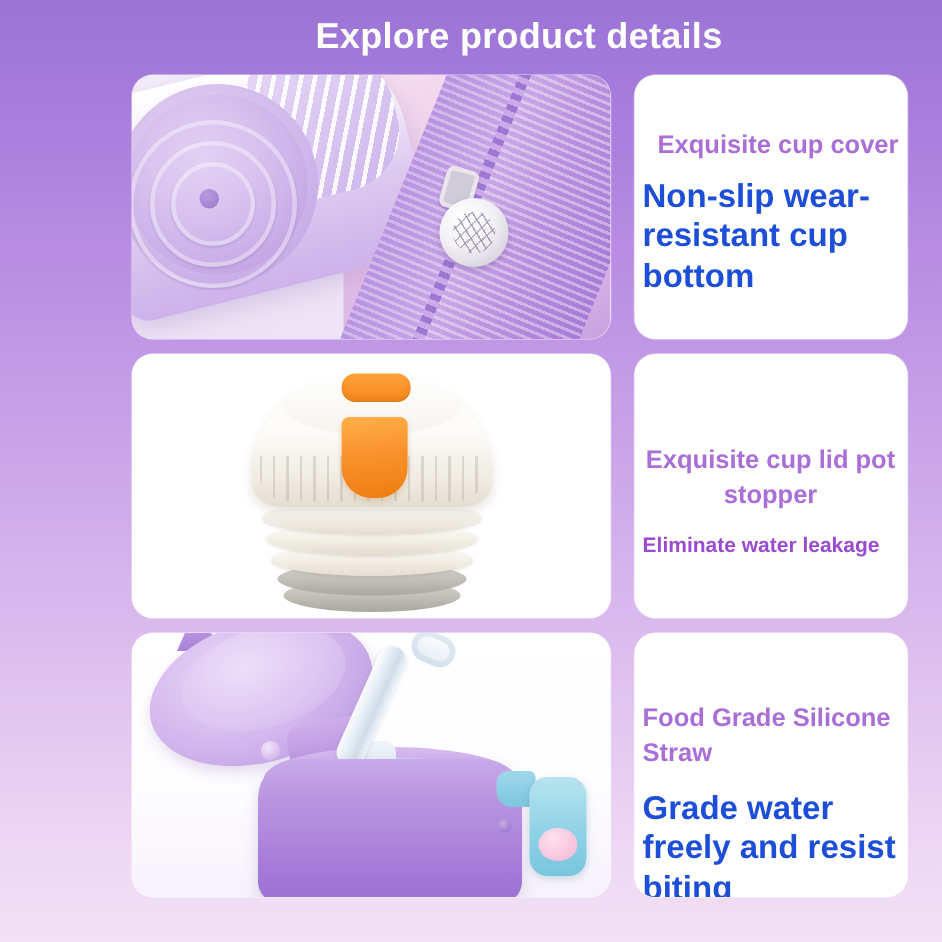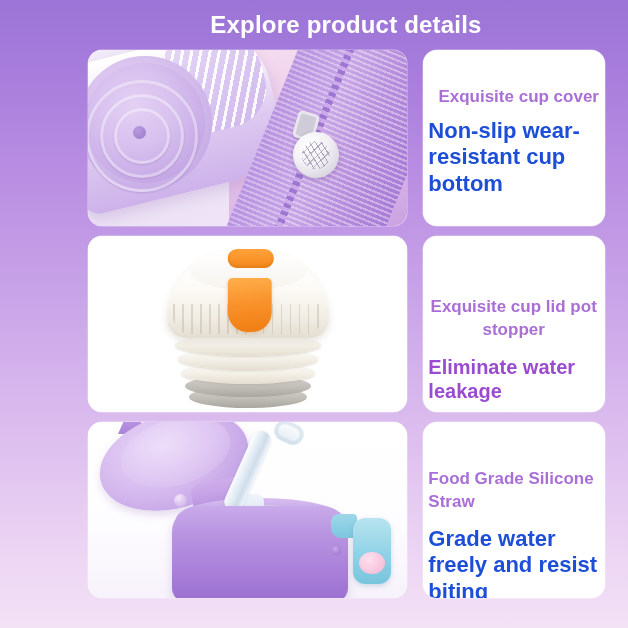--- a/index.html
+++ b/index.html
@@ -91,21 +91,21 @@
   }
   .t-large {
     color: #1d4ed8;
     font-weight: bold;
     font-size: 22px;
     line-height: 1.2;
   }
   .t-xl {
     color: #9a4bd0;
     font-weight: bold;
-    font-size: 20px;
+    font-size: 14px;
     line-height: 1.2;
   }
   .align-right { text-align: right; }
   .align-left  { text-align: left; }
   .align-center{ text-align: center; }
 
   .card1-lines { top: 36px; }
   .card1-lines .t-small { margin-bottom: 9px; }
   .card1-lines .t-mid   { margin-bottom: 10px; }
 

